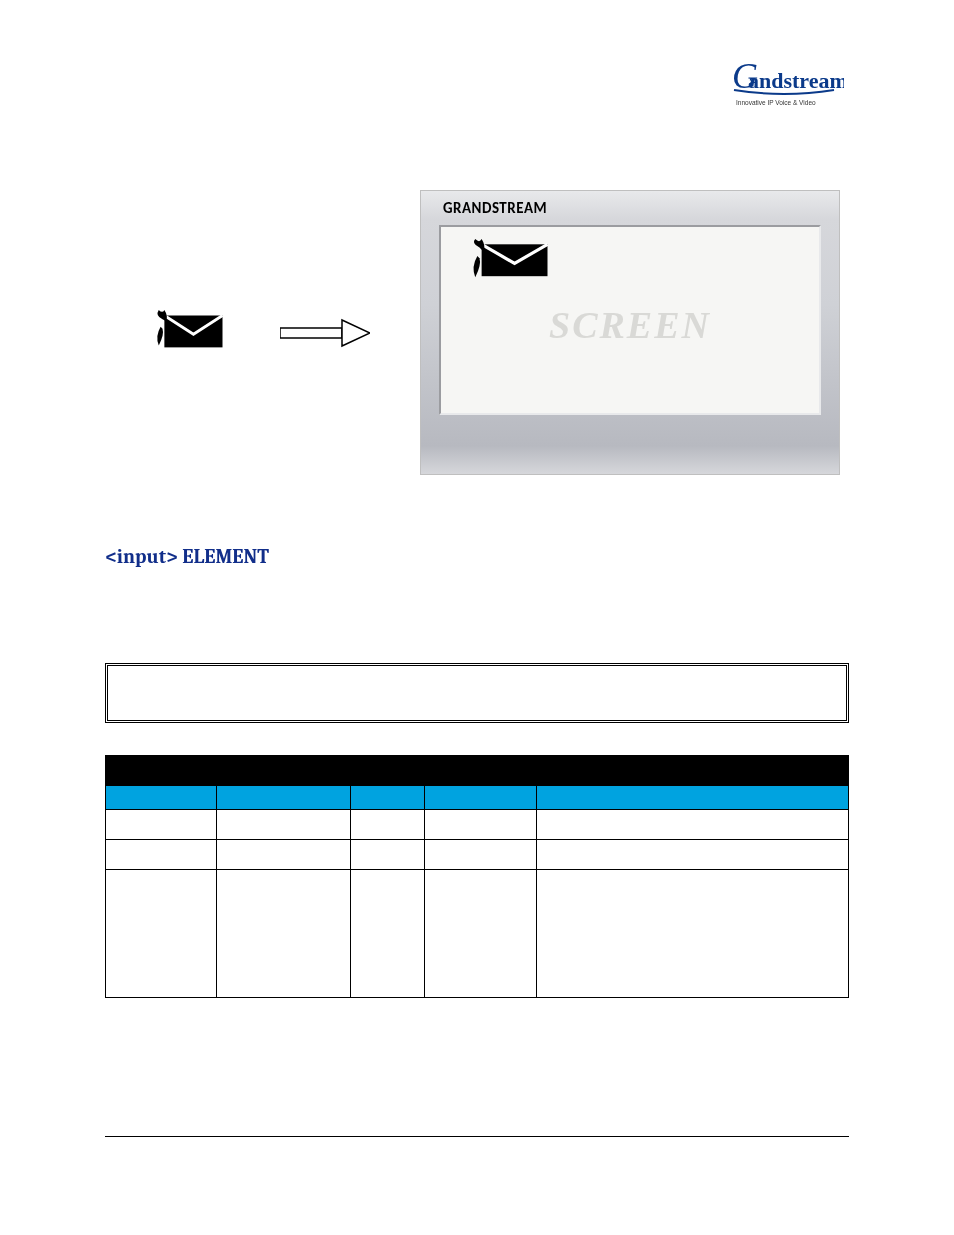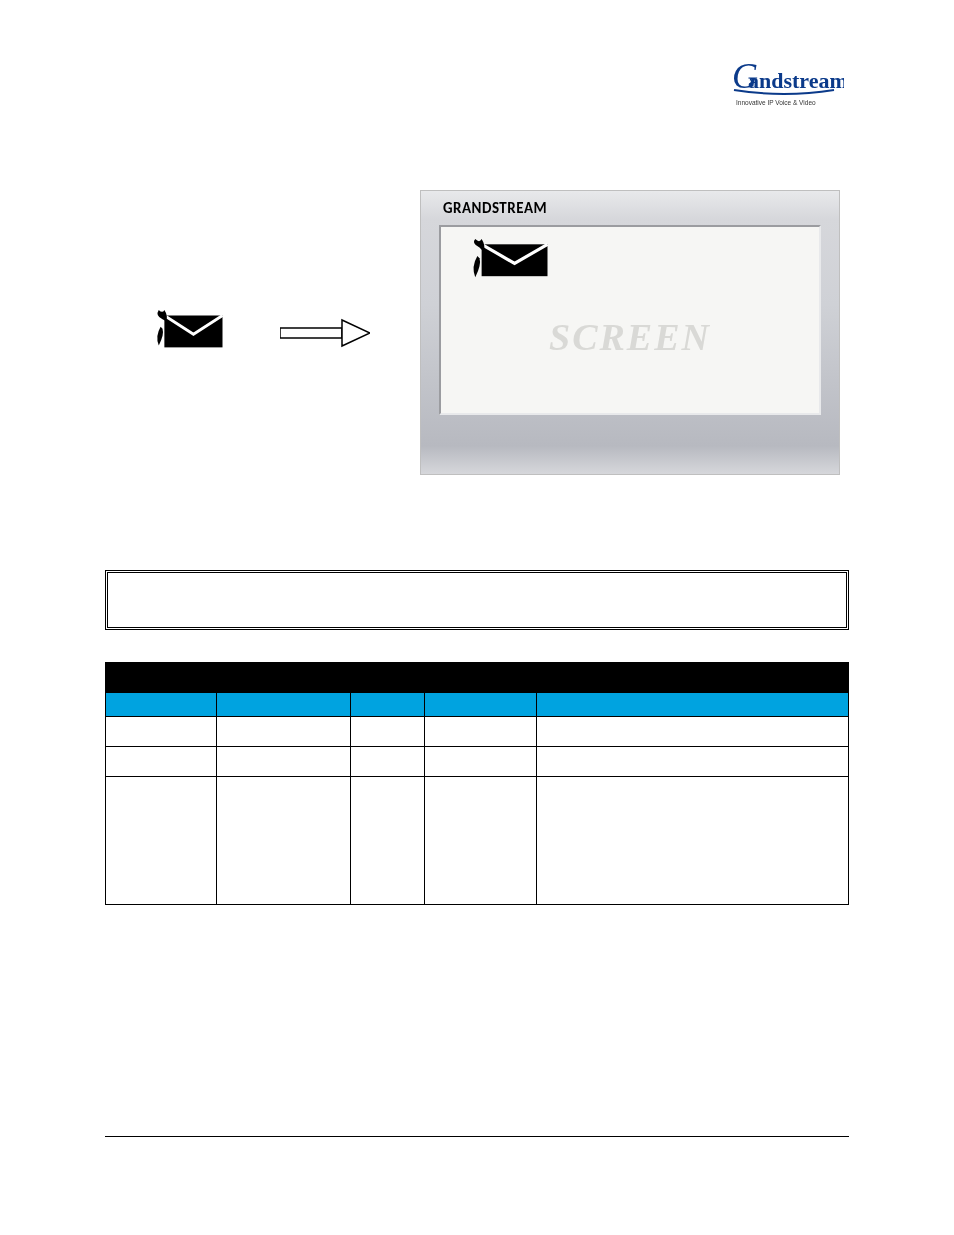--- a/index.html
+++ b/index.html
@@ -55,21 +55,21 @@
     right: 18px;
     height: 190px;
     background: #f6f6f4;
     border-top: 2px solid #9b9ca0;
     border-left: 2px solid #9b9ca0;
     border-right: 2px solid #e8e9eb;
     border-bottom: 2px solid #e8e9eb;
   }
   .screen-watermark {
     position: absolute;
-    top: 88px;
+    top: 76px;
     left: 50%;
     transform: translateX(-50%);
     font-style: italic;
     font-family: "Times New Roman", serif;
     font-size: 38px;
     letter-spacing: 2px;
     color: #d9d9d6;
     font-weight: 600;
   }
   .screen-icon {
@@ -171,20 +171,21 @@
             <polyline points="10,5 41,23 72,5" fill="none" stroke="#fff" stroke-width="3"></polyline>
             <path d="M 8 8 Q 0 4 4 0 Q 8 4 10 0 Q 14 6 12 12" fill="#000"></path>
             <path d="M 6 16 Q 0 26 4 36 Q 10 24 8 18" fill="#000"></path>
           </svg>
         </div>
         <div class="screen-watermark">SCREEN</div>
       </div>
     </div>
   </div>
 
+  <h2 class="section-heading">&lt;input&gt; ELEMENT</h2>
 
   <div class="code-box"></div>
 
 
   <table class="details">
     <tbody>
         <tr class="row-black">
       <th colspan="3"></th>
       <th colspan="2"></th>
     </tr>

